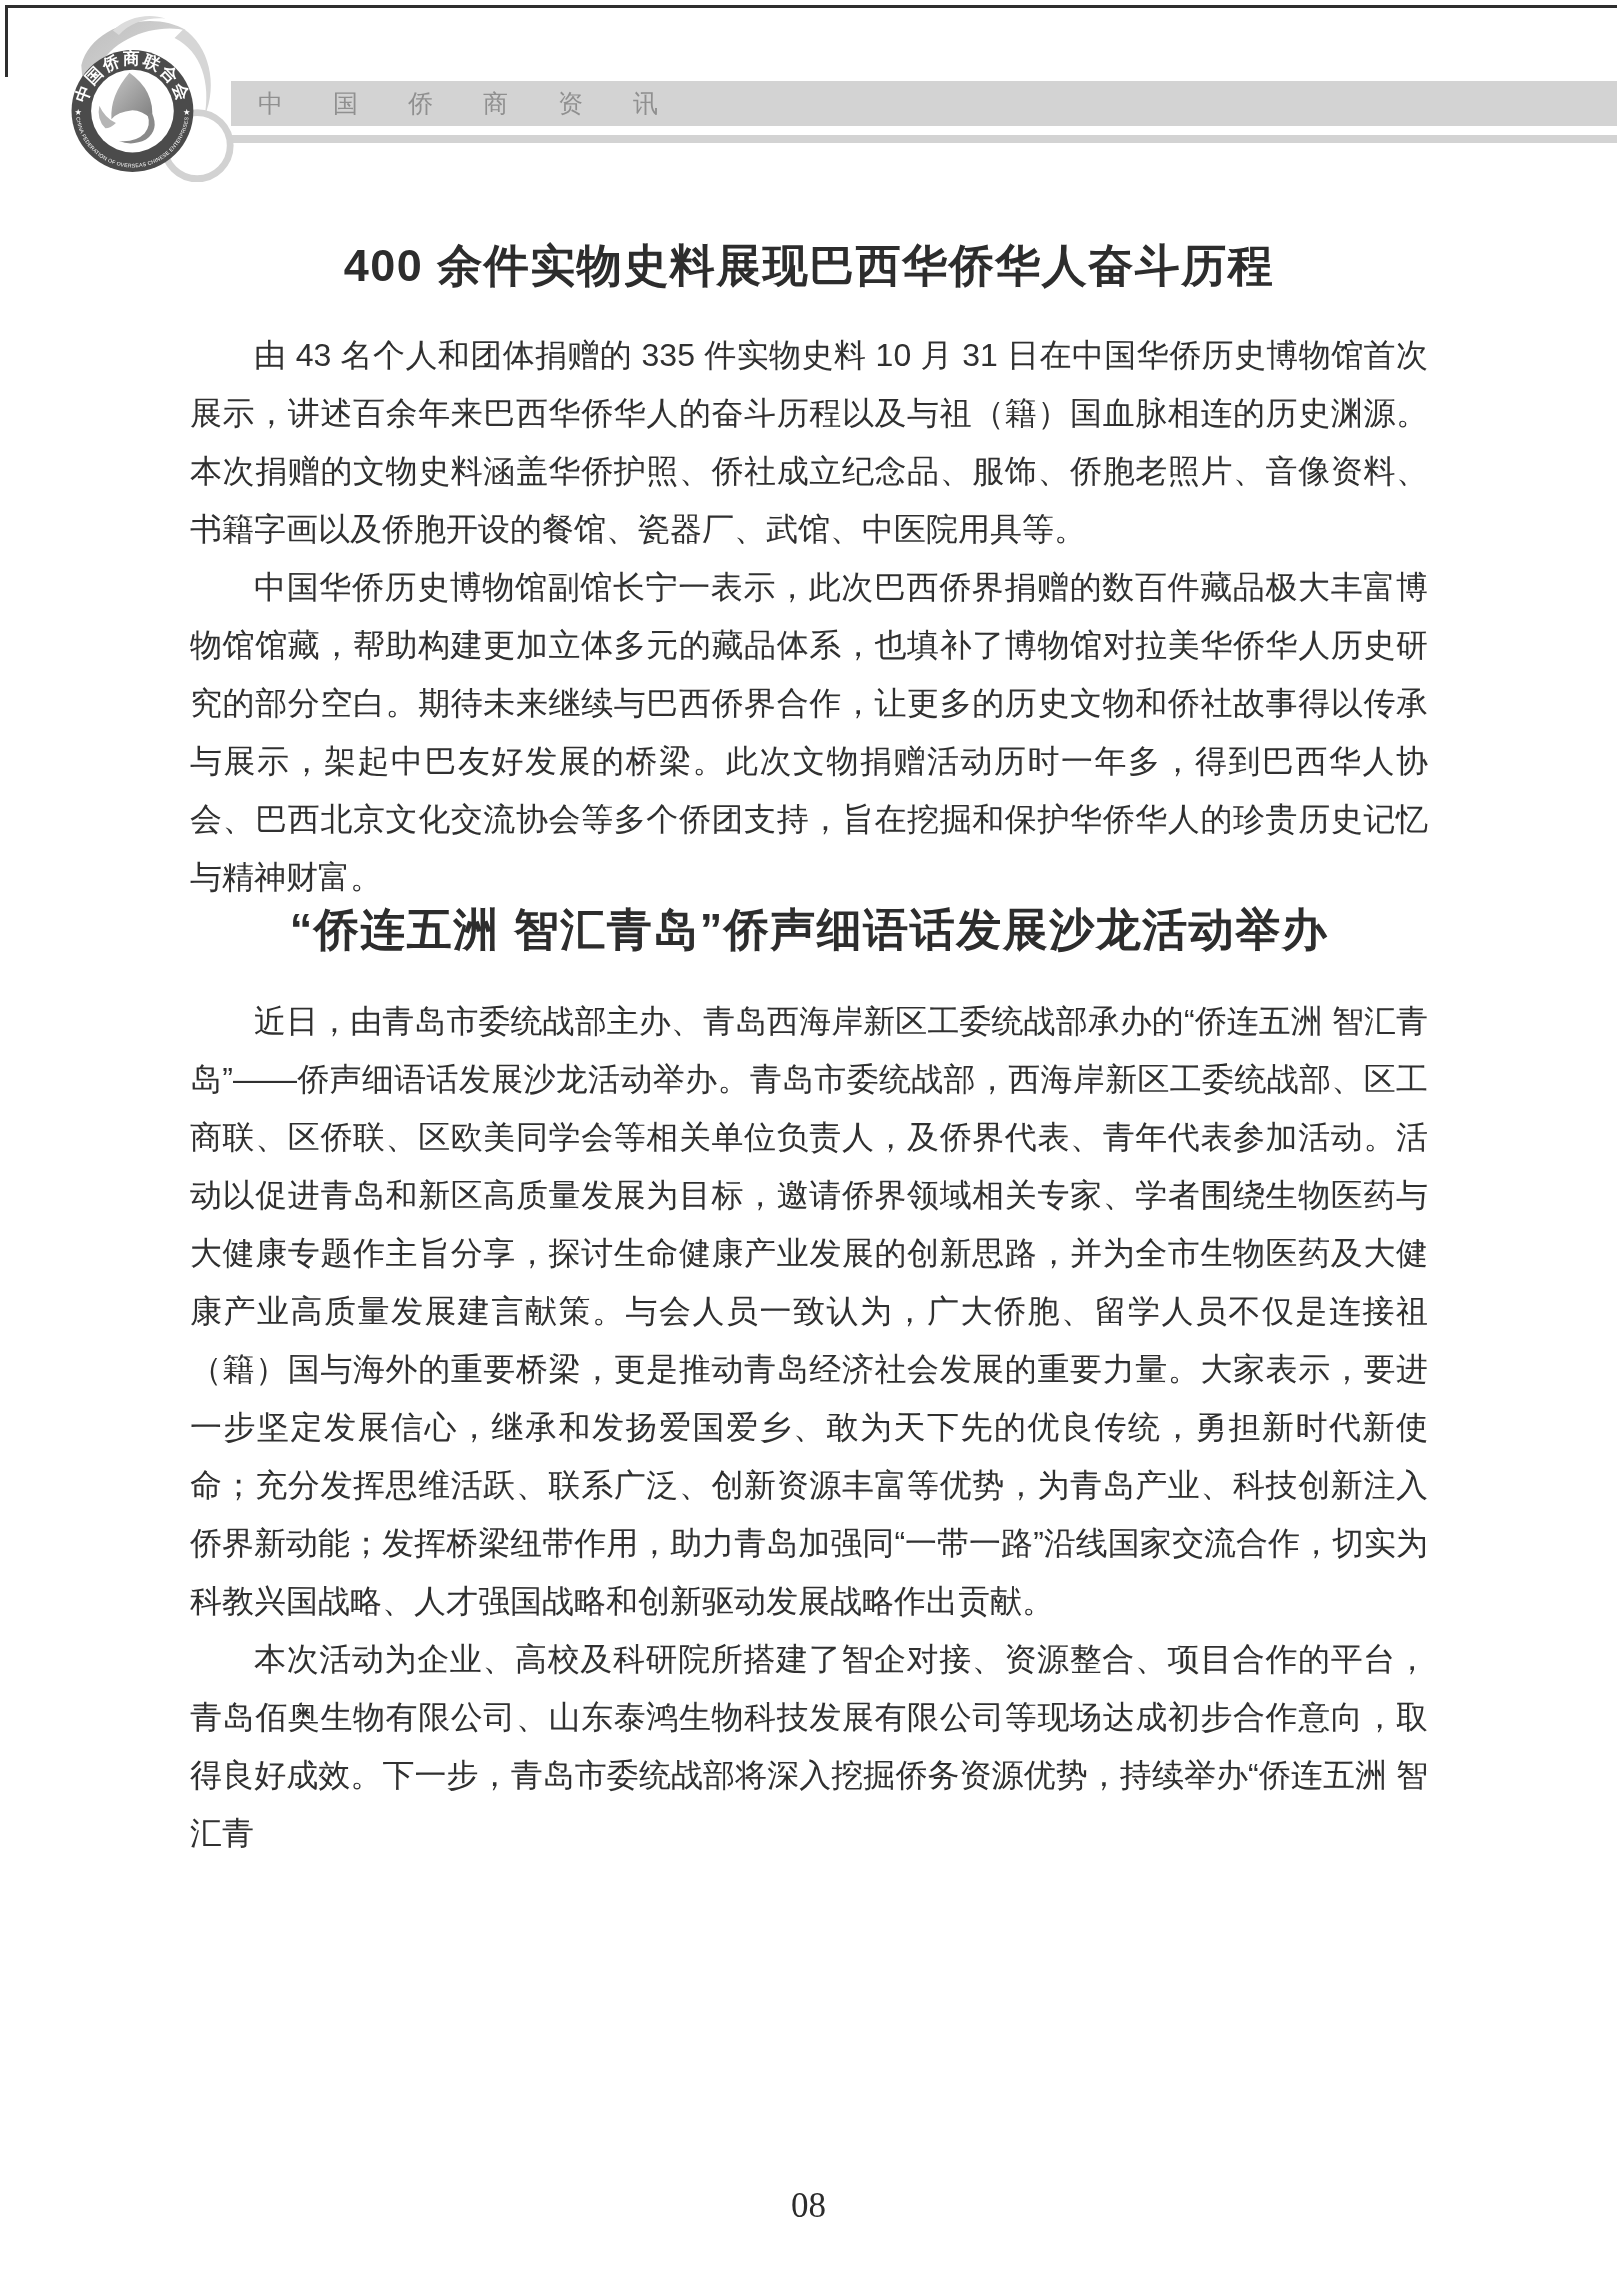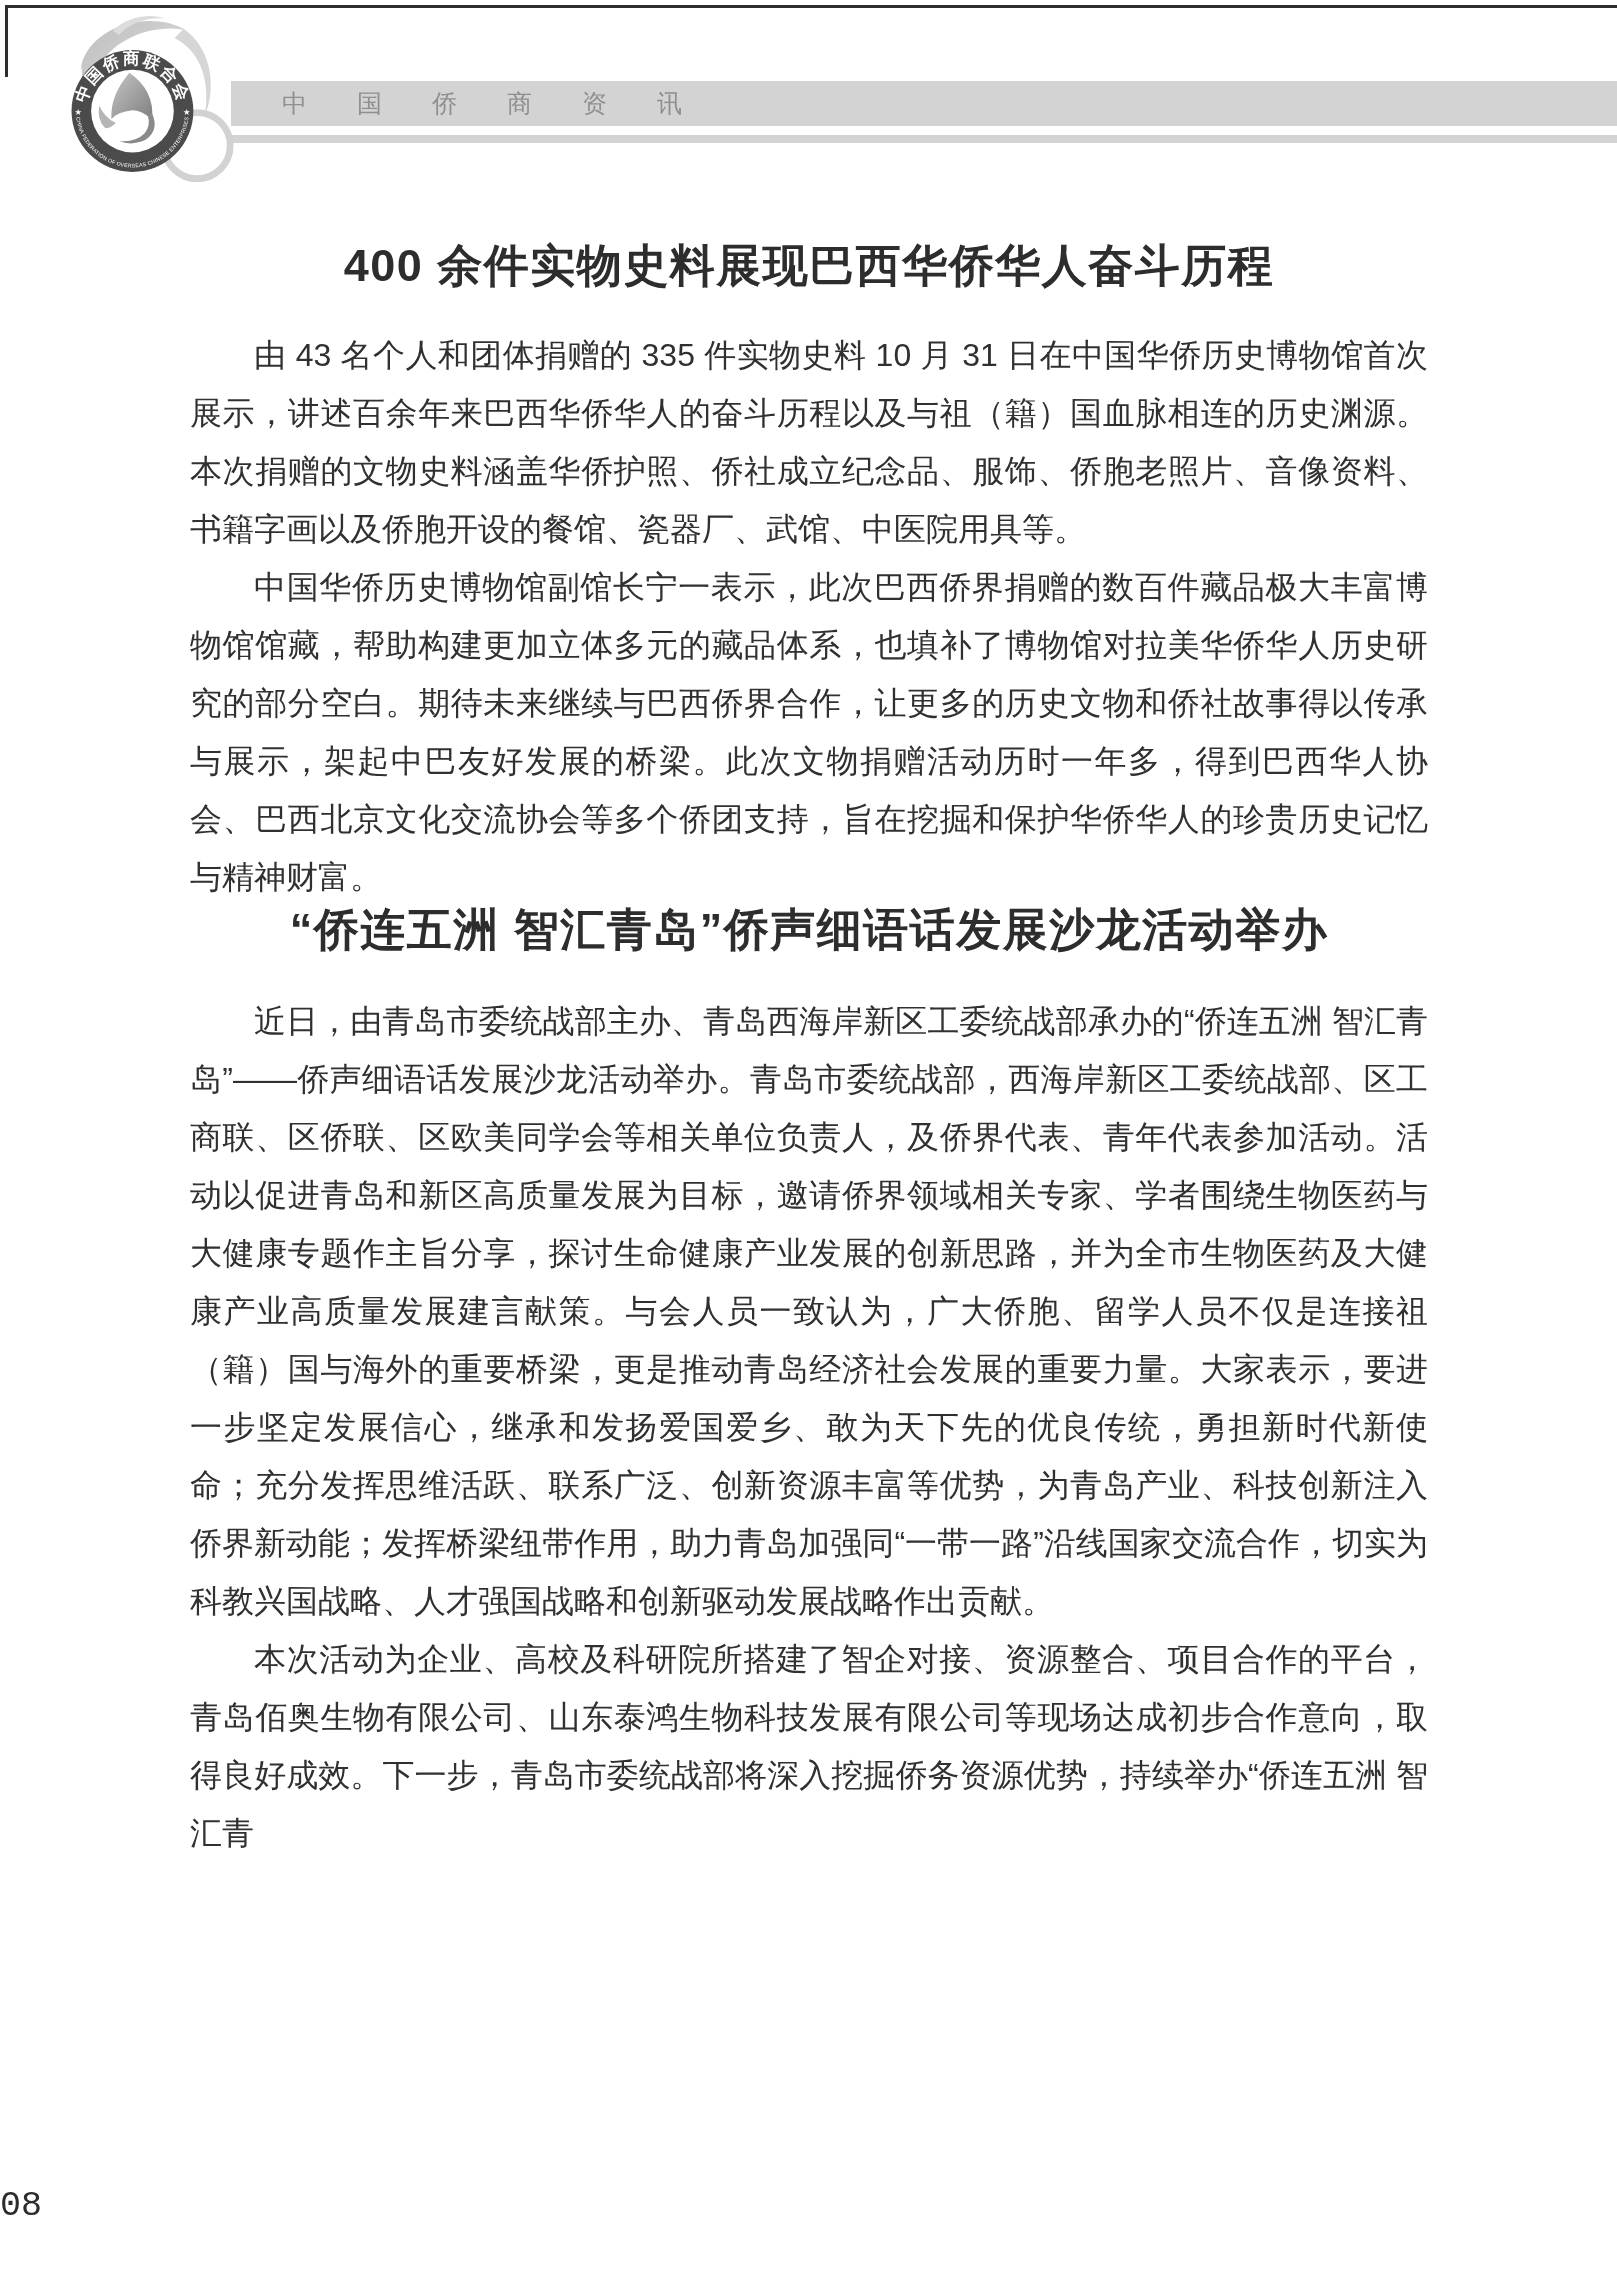--- a/index.html
+++ b/index.html
@@ -8,21 +8,21 @@
     font-family:"Liberation Sans","DejaVu Sans",sans-serif;
     overflow:hidden;
   }
   
   .scan-edge-top{position:absolute;left:4.5px;top:4.5px;width:1613px;height:3px;background:#2e2e2e;}
   .scan-edge-left{position:absolute;left:4.5px;top:4.5px;width:3px;height:72px;background:#2e2e2e;}
 
   
   .banner-bar{
     position:absolute;left:231px;top:81px;right:0;height:45px;
-    background:#d3d3d3;z-index:1;padding-left:24px;
+    background:#d3d3d3;z-index:1;
   }
   .banner-title{
     display:block;padding-left:27px;line-height:45px;
     font-size:25px;font-weight:400;color:#8f8f8f;letter-spacing:50px;
     white-space:nowrap;
   }
   .banner-stripe{
     position:absolute;left:227px;top:135px;right:0;height:7.5px;
     background:#d3d3d3;z-index:1;
   }
@@ -41,22 +41,22 @@
     text-align:justify;text-justify:inter-character;text-indent:2em;
     font-weight:400;
   }
   #a1p1{margin-top:36px;}
   #a2p1{margin-top:38px;}
   .source-line{
     margin:0;font-size:32px;line-height:58px;color:#303030;
     text-align:right;text-indent:0;font-weight:400;
   }
   .page-number{
-    position:absolute;top:2186px;left:0;width:1617px;
-    font-family:Liberation Mono, monospace;
+    position:absolute;top:2186px;left:0;width:1617px;text-align:center;
+    font-family:Liberation Serif, serif;
     font-size:35px;color:#2c2c2c;z-index:3;
   }
 </style>
 </head>
 <body>
 
 <div class="scan-edge-top"></div>
 <div class="scan-edge-left"></div>
 
 <div class="banner-bar">

